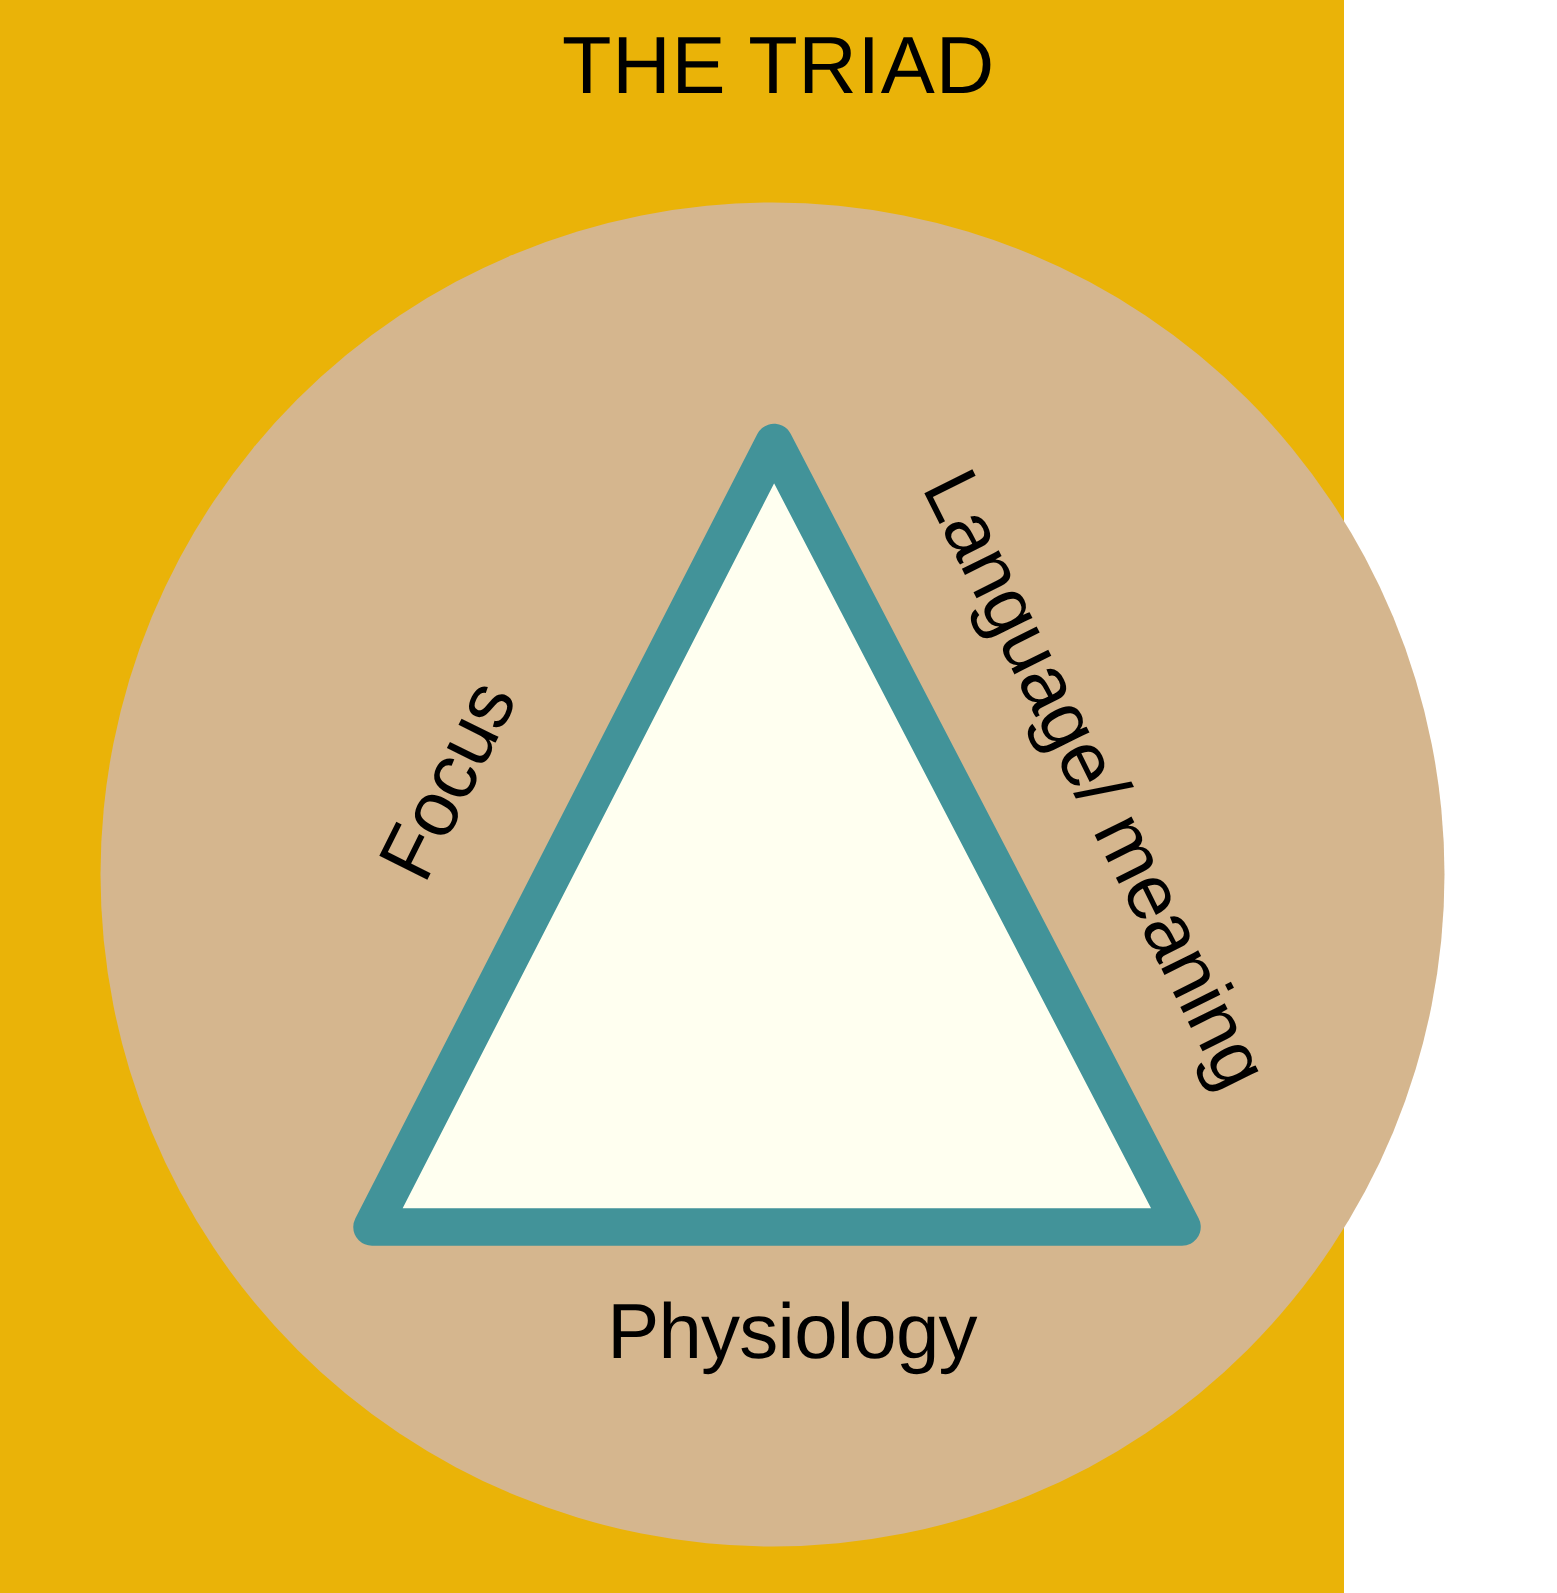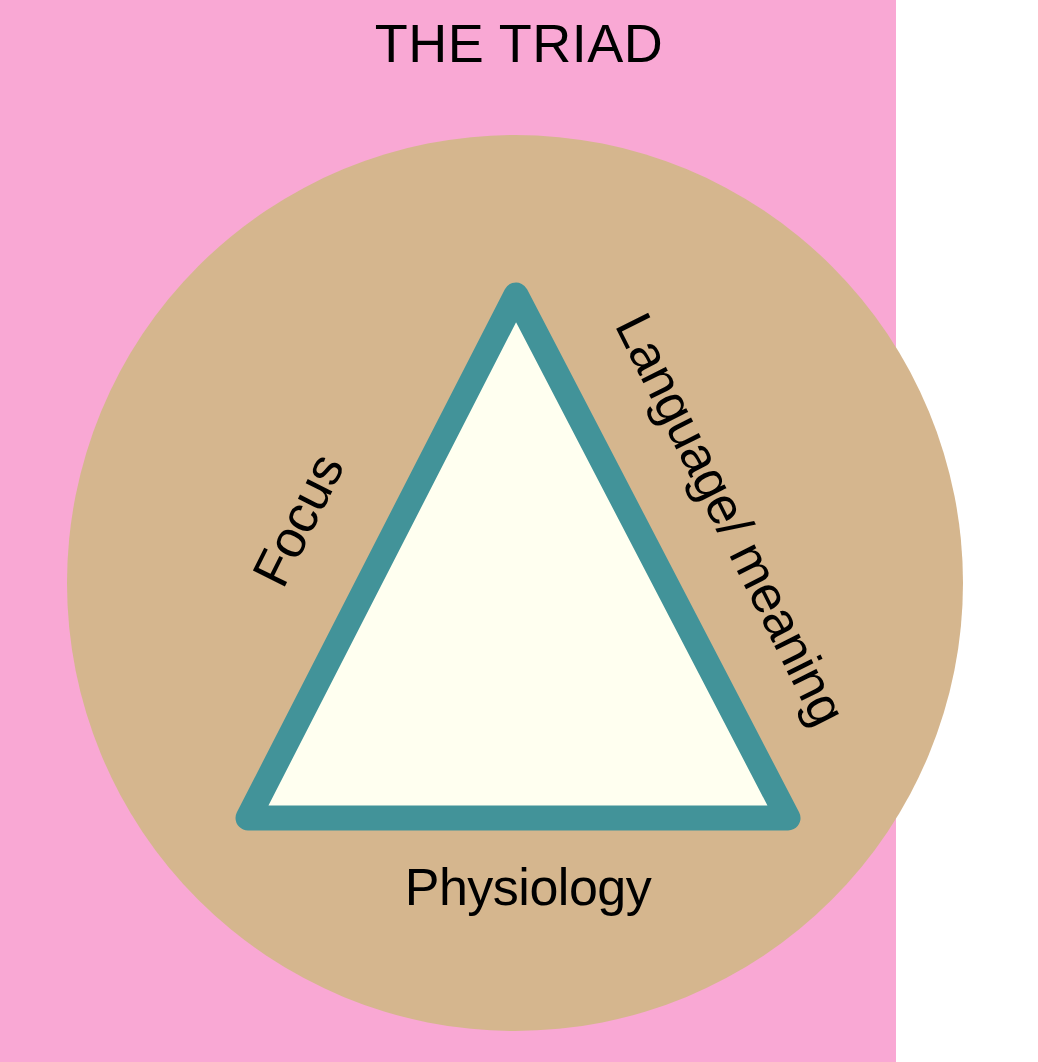--- a/index.html
+++ b/index.html
@@ -9,21 +9,21 @@
   body {
     width: 1038px;
     height: 1062px;
     overflow: hidden;
     font-family: "Liberation Sans", sans-serif;
   }
   #diagram-root {
     position: relative;
     width: 896px;
     height: 1062px;
-    background: #f9a8d4;
+    background: #eab308;
   }
   #triad-svg {
     position: absolute;
     left: 0;
     top: 0;
     width: 1038px;
     height: 1062px;
     display: block;
   }
   .title-text {

